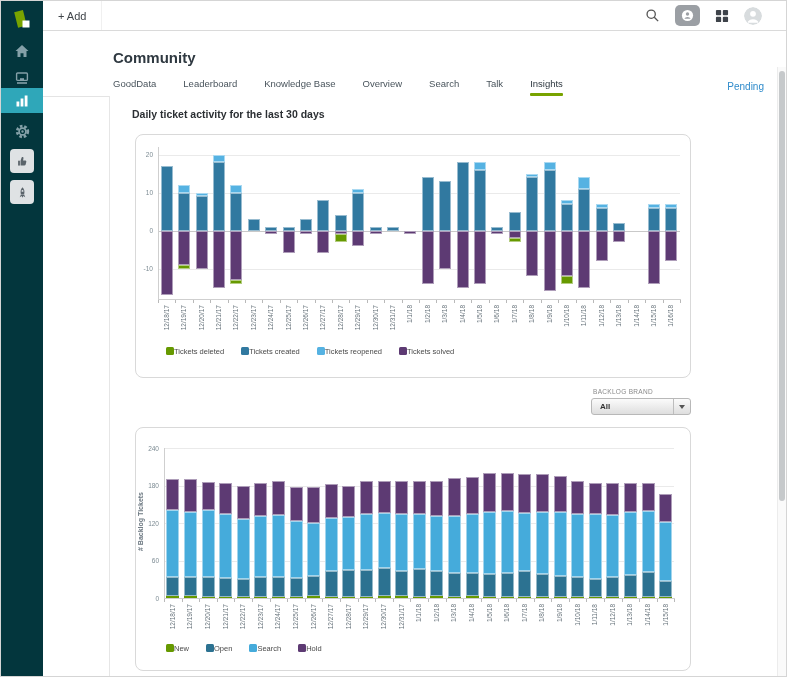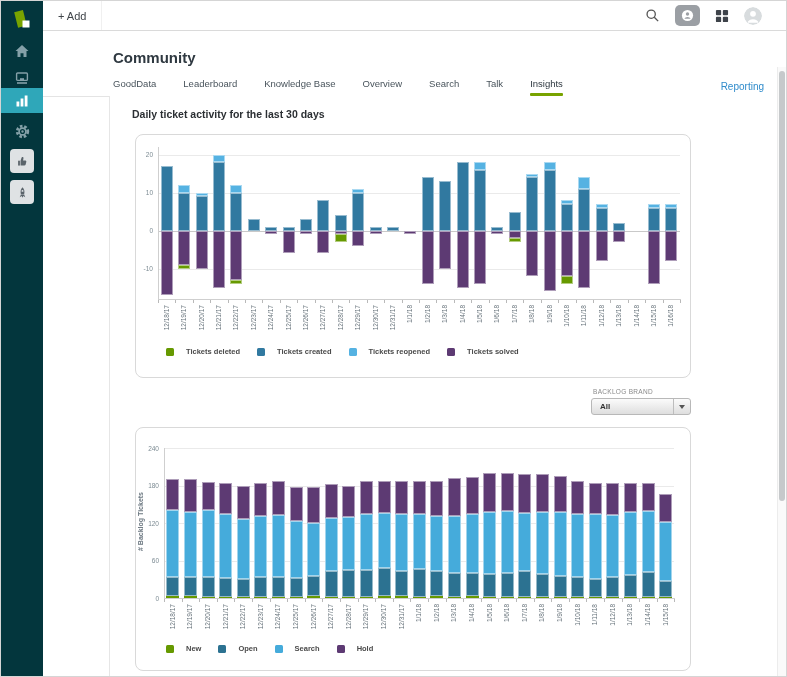--- a/index.html
+++ b/index.html
@@ -37,21 +37,21 @@
   .gridline.zero{background:#C9C9C9;}
   .ytick{position:absolute;width:22px;text-align:right;font-size:6.5px;color:#7C8B93;line-height:7px;}
   .axis-v{position:absolute;width:1px;background:#CFCFCF;}
   .axis-h{position:absolute;height:1px;background:#CFCFCF;}
   .axis-ticks{position:absolute;height:3px;}
   .seg{position:absolute;}
   .seg.bordered{border:1px solid rgba(255,255,255,0.5);}
   .xlabel{position:absolute;width:34px;line-height:8px;font-size:6.5px;color:#67737B;text-align:right;
           transform:rotate(-90deg);transform-origin:100% 0;white-space:nowrap;}
   .legend{position:absolute;display:flex;gap:17px;align-items:center;}
-  .legend-item{display:flex;align-items:center;gap:12px;font-size:7.5px;color:#4A4A4A;font-weight:bold;}
+  .legend-item{display:flex;gap:0;font-size:7.5px;color:#4A4A4A;}
   .swatch{width:8px;height:8px;border-radius:1.5px;display:inline-block;}
   .ylab{position:absolute;font-size:7px;font-weight:bold;color:#6B7780;text-align:center;transform:rotate(-90deg);}
   
   .dd-label{position:absolute;font-size:6.5px;letter-spacing:.3px;color:#8A8A8A;}
   .dropdown{position:absolute;width:100px;height:17px;border:1px solid #B8B8B8;border-radius:3px;
             background:linear-gradient(#FBFBFB,#DEDEDE);display:flex;align-items:center;cursor:pointer;}
   .dd-value{flex:1;padding-left:8px;font-size:8px;font-weight:bold;color:#333;}
   .dd-arrow-box{width:17px;height:100%;border-left:1px solid #BDBDBD;display:flex;align-items:center;justify-content:center;}
   .dd-caret{width:0;height:0;border-left:3.5px solid transparent;border-right:3.5px solid transparent;border-top:4px solid #555;}
   
@@ -147,21 +147,21 @@
     <div class="page-title">Community</div>
     <div class="tabs" id="tabs">
         <span class="tab">GoodData</span>
         <span class="tab">Leaderboard</span>
         <span class="tab">Knowledge Base</span>
         <span class="tab">Overview</span>
         <span class="tab">Search</span>
         <span class="tab">Talk</span>
         <span class="tab active">Insights</span>
       </div>
-    <div class="gooddata">Reporting</div>
+    <div class="gooddata">Pending</div>
     <div class="hdr-divider"></div>
 
     <div class="content">
 
       <div class="chart-title" style="left:22px;top:12px;">Daily ticket activity for the last 30 days</div>
       <div class="card" style="top:38px;" id="chart1">
           <div class="gridline" style="left: 22px; top: 19.6px; width: 522px;"></div>
           <div class="ytick" style="left: -5px; top: 16.1px;">20</div>
           <div class="gridline" style="left: 22px; top: 57.6px; width: 522px;"></div>
           <div class="ytick" style="left: -5px; top: 54.1px;">10</div>

